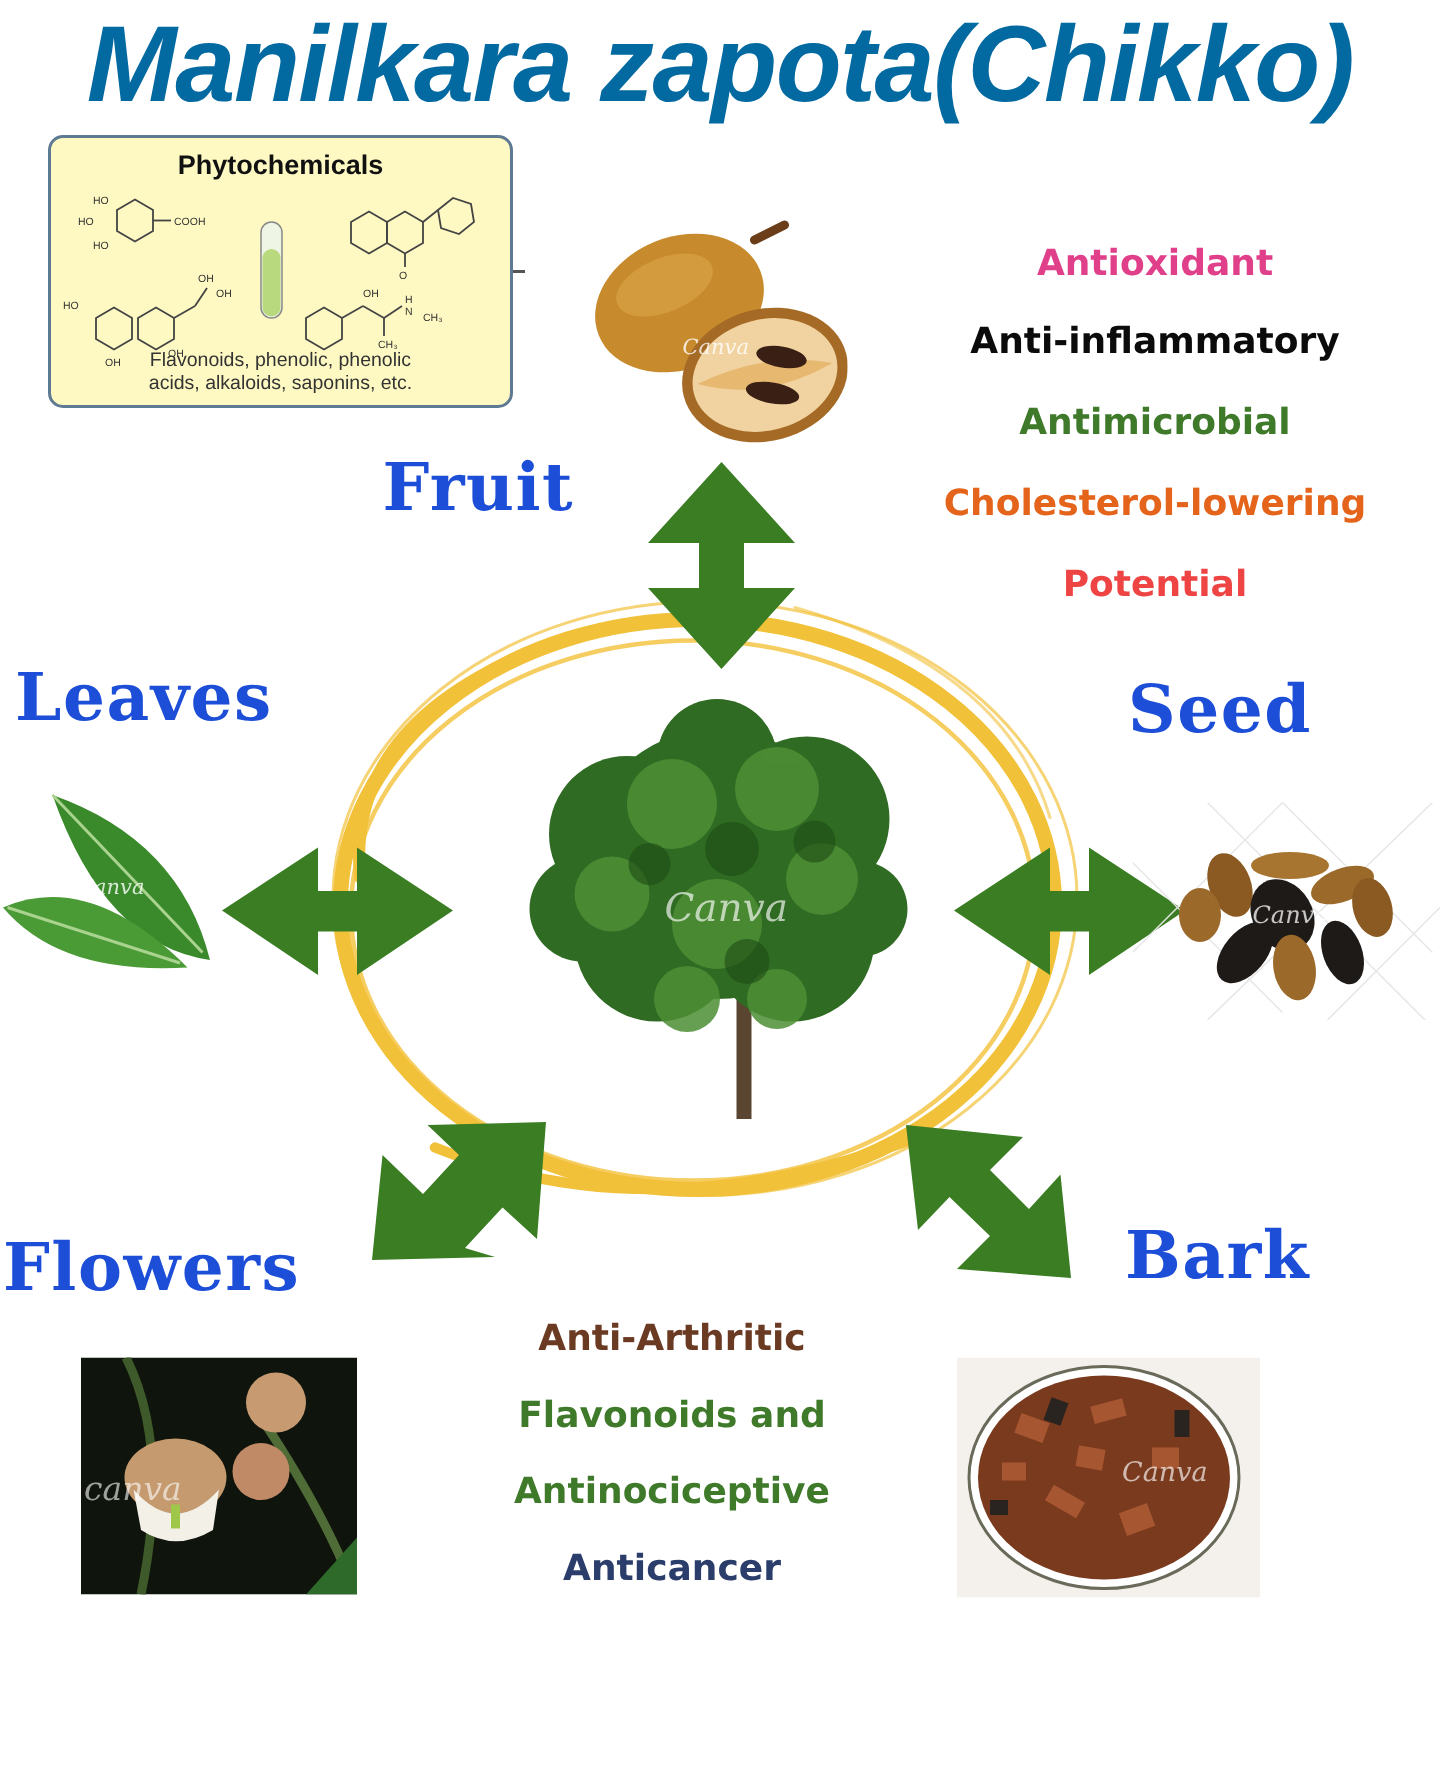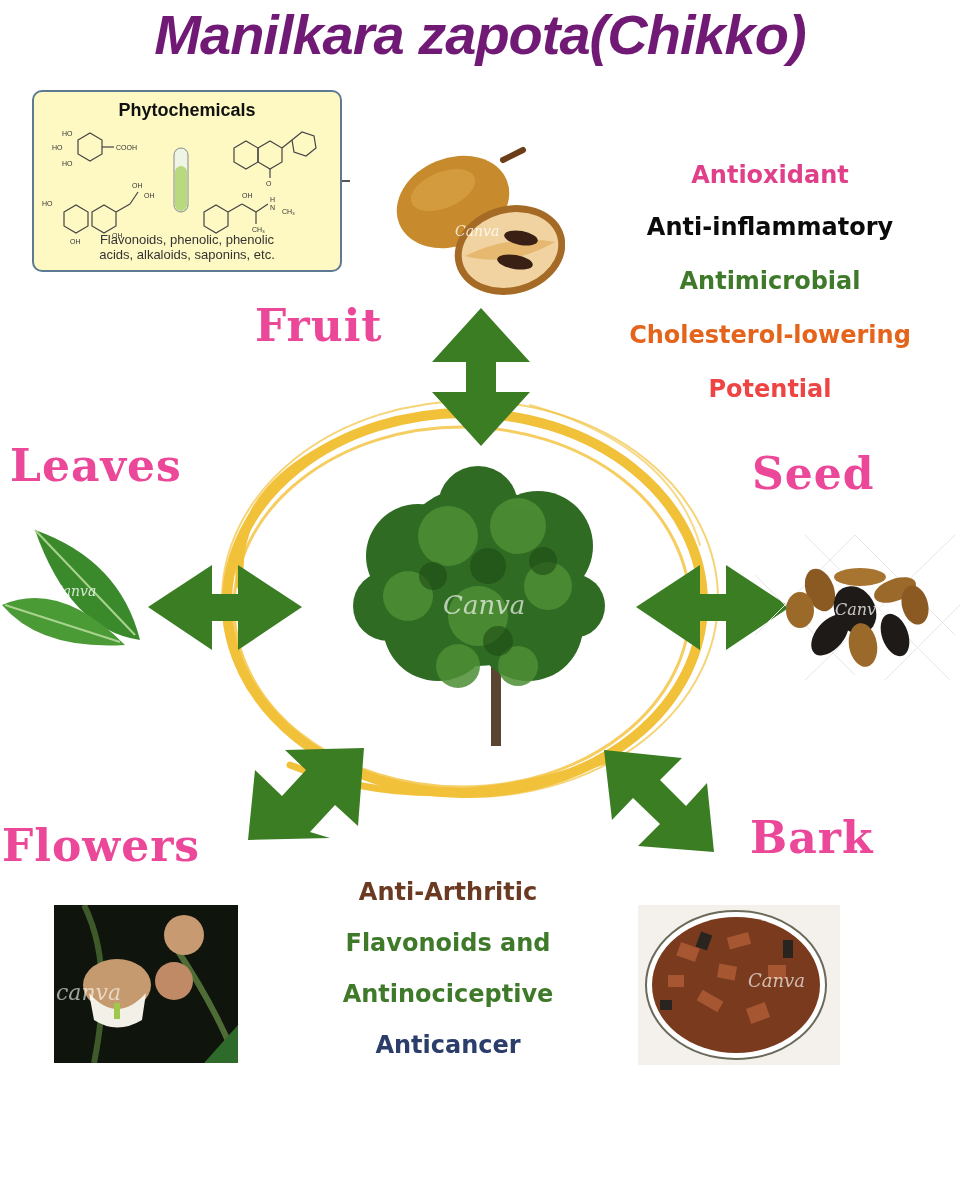--- a/index.html
+++ b/index.html
@@ -1,19 +1,19 @@
 <!DOCTYPE html>
 <html><head>
 <meta charset="utf-8">
 <style>
   html, body { margin:0; padding:0; background:#ffffff; }
   body { width:960px; height:1180px; position:relative; overflow:hidden; font-family:"DejaVu Sans", sans-serif; }
   .abs { position:absolute; }
-  .title { left:0; top:2px; width:960px; text-align:center; font-family:"Liberation Sans", sans-serif; font-style:italic; font-weight:bold; font-size:56px; color:#701a75; letter-spacing:-1px; }
-  .part-label { font-family:"DejaVu Serif", serif; font-weight:bold; color:#ec4899; font-size:44px; letter-spacing:1px; }
+  .title { left:0; top:2px; width:960px; text-align:center; font-family:"Liberation Sans", sans-serif; font-style:italic; font-weight:bold; font-size:72px; color:#0369a1; letter-spacing:-1px; }
+  .part-label { font-family:"DejaVu Serif", serif; font-weight:bold; color:#1d4ed8; font-size:44px; letter-spacing:1px; }
   .prop { font-family:"DejaVu Sans", sans-serif; font-weight:bold; font-size:24px; text-align:center; white-space:nowrap; }
   .phyto { left:32px; top:90px; width:310px; height:182px; background:#fef9c3; border:2px solid #5e7a92; border-radius:10px; box-sizing:border-box; }
   .phyto-title { position:absolute; left:0; width:100%; top:8px; text-align:center; font-family:"Liberation Sans", sans-serif; font-weight:bold; font-size:18px; color:#111; }
   .phyto-caption { position:absolute; left:0; width:100%; top:140px; text-align:center; font-family:"Liberation Sans", sans-serif; font-size:13px; line-height:15px; color:#333; }
 </style>
 </head>
 <body>
 
 <div class="abs title">Manilkara zapota(Chikko)</div>
 

